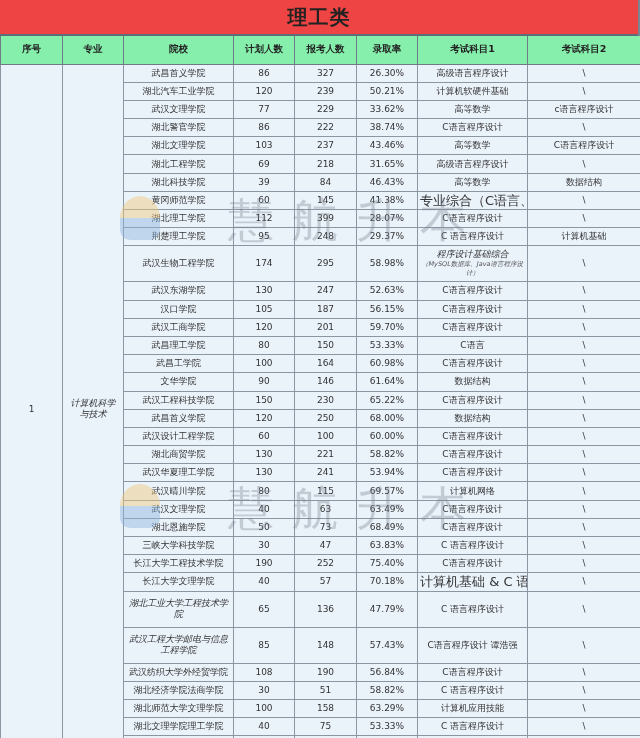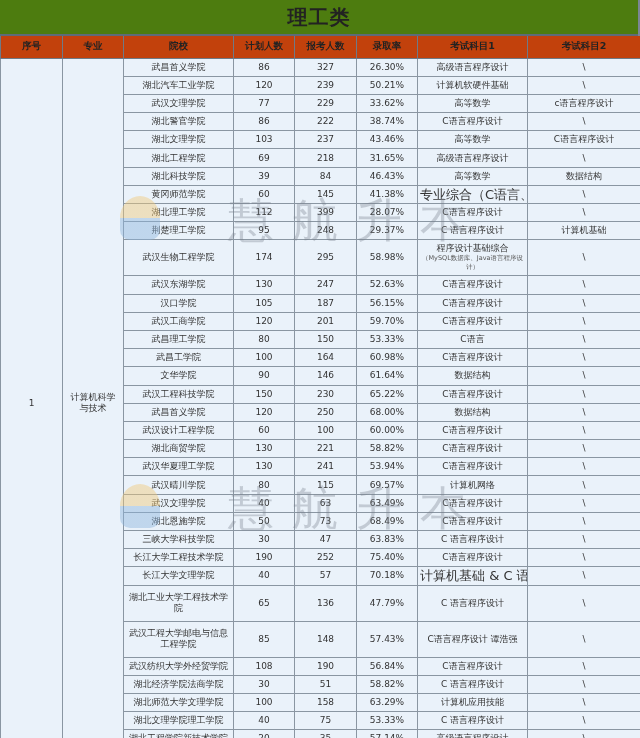--- a/index.html
+++ b/index.html
@@ -1,24 +1,24 @@
 <!DOCTYPE html>
 <html><head>
   <meta charset="utf-8">
   <style>
     * { box-sizing: border-box; margin: 0; padding: 0; }
     html, body { width: 640px; height: 738px; overflow: hidden; background: #ffffff; }
     body { font-family: "DejaVu Sans", "Liberation Sans", sans-serif; color: #333; position: relative; }
     .sheet { position: absolute; left: 0; top: 0; width: 640px; height: 738px; background: #e8f0f8; border-right: 2px solid #7a8694; border-bottom: 2px solid #7a8694; }
-    .title-bar { height: 36px; background: #4d7c0f; display: flex; align-items: center; justify-content: center; border-bottom: 2px solid #5e6b78; }
+    .title-bar { height: 36px; background: #ef4444; display: flex; align-items: center; justify-content: center; border-bottom: 2px solid #5e6b78; }
     .title-bar span { font-size: 20px; font-weight: bold; color: #222; letter-spacing: 1px; }
     table { border-collapse: collapse; width: 640px; table-layout: fixed; }
-    th { background: #c2410c; height: 22px; font-size: 9.5px; font-weight: bold; color: #222; border: 1px solid #6e7a86; border-top: none; text-align: center; }
+    th { background: #86efac; height: 28px; font-size: 9.5px; font-weight: bold; color: #222; border: 1px solid #6e7a86; border-top: none; text-align: center; }
     td { height: 18.2px; font-size: 9px; color: #333; border: 1px solid #8a96a2; text-align: center; vertical-align: middle; line-height: 11px; padding: 0 2px; background: #eaf2fa; white-space: nowrap; overflow: hidden; }
-    td.wrap { white-space: normal; }
+    td.wrap { white-space: normal; font-style: italic; }
     td.tall { height: 36px; }
     td.merged { background: #eaf2fa; }
     td .small { font-size: 6.5px; color: #555; display: block; line-height: 9px; }
     td.tiny { font-size: 13px; }
     .wm { position: absolute; pointer-events: none; font-size: 46px; font-weight: normal; color: rgba(120,130,140,0.35); letter-spacing: 18px; white-space: nowrap; }
     .wm-logo { position: absolute; pointer-events: none; width: 40px; height: 44px; border-radius: 50% 50% 10px 10px; background: linear-gradient(180deg, rgba(240,200,120,0.45) 0%, rgba(240,200,120,0.45) 50%, rgba(140,180,220,0.45) 50%, rgba(140,180,220,0.45) 100%); }
   </style>
 </head>
 <body>
 

